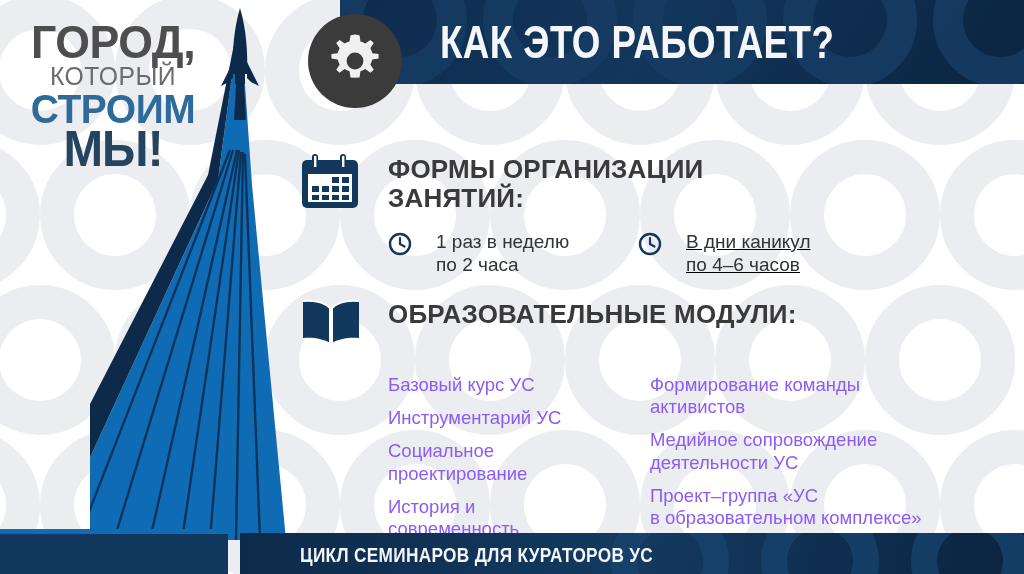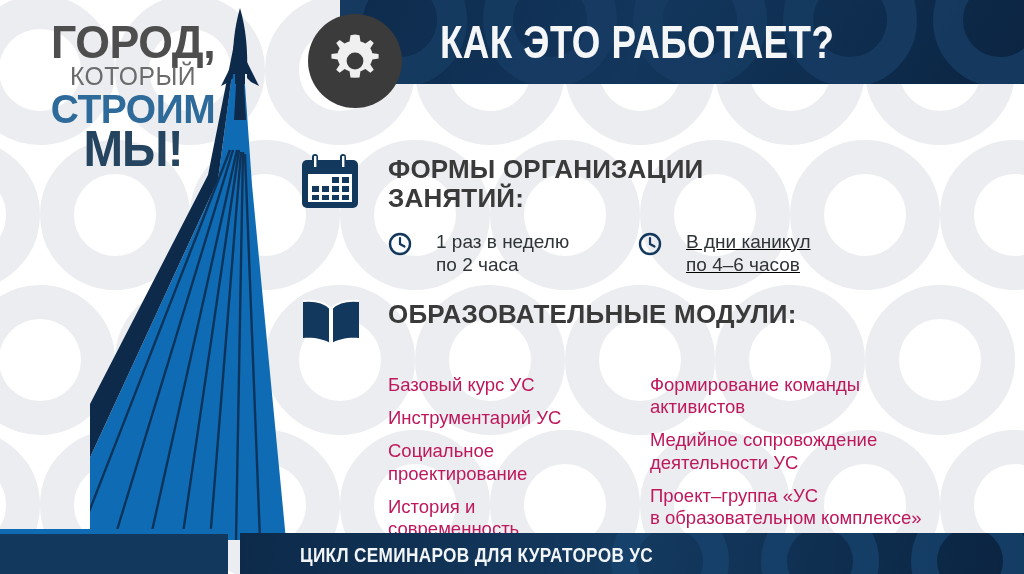--- a/index.html
+++ b/index.html
@@ -18,21 +18,21 @@
   }
 
   
   .bg-pattern{
     position:absolute;left:0;top:0;width:1024px;height:574px;
     z-index:0;
   }
 
   
   .logo-block{
-    position:absolute;left:38px;top:22px;
+    position:absolute;left:18px;top:22px;
     width:190px;
     z-index:6;
     text-align:center;
     line-height:0.86;
   }
   .logo-l1{
     font-size:47px;font-weight:bold;color:#4e4e4e;
     letter-spacing:-0.5px;
     font-stretch:condensed;
     transform:scaleX(0.95);
@@ -116,21 +116,21 @@
     color:#2f3438;
     font-size:19px;line-height:1.22;
     white-space:pre-line;
   }
   .clock-ico{flex:0 0 auto;margin-top:2px;}
 
   .module-col{position:absolute;}
   #modules-left{left:388px;top:374px;width:250px;}
   #modules-right{left:650px;top:374px;width:360px;}
   .module-item{
-    color:#be185d;
+    color:#8b5cf6;
     font-size:18.5px;
     line-height:1.2;
     margin-bottom:11px;
     white-space:pre-line;
   }
 
   
   .footer-bar{
     position:absolute;left:240px;top:533px;width:784px;height:41px;
     background:linear-gradient(100deg,#0d2a4a 0%,#143a60 50%,#0a2340 100%);

